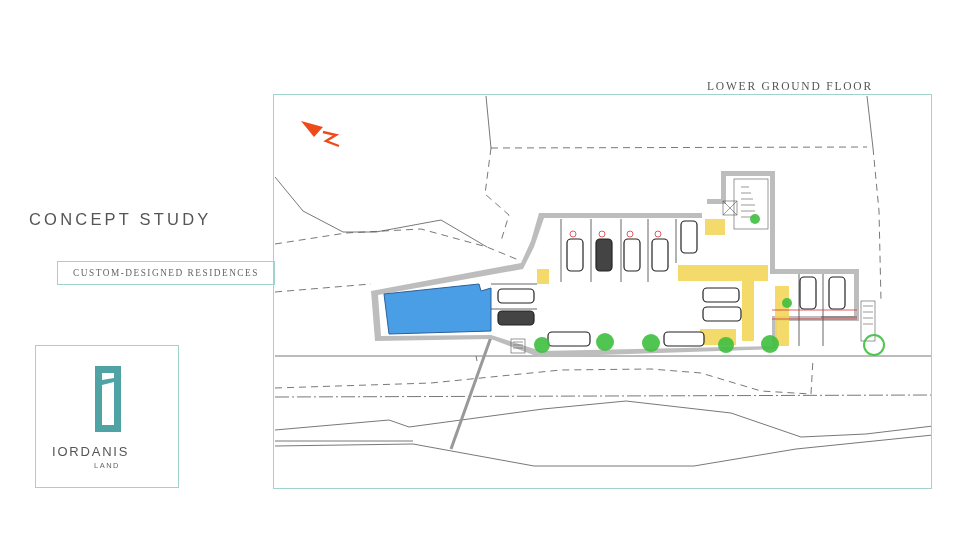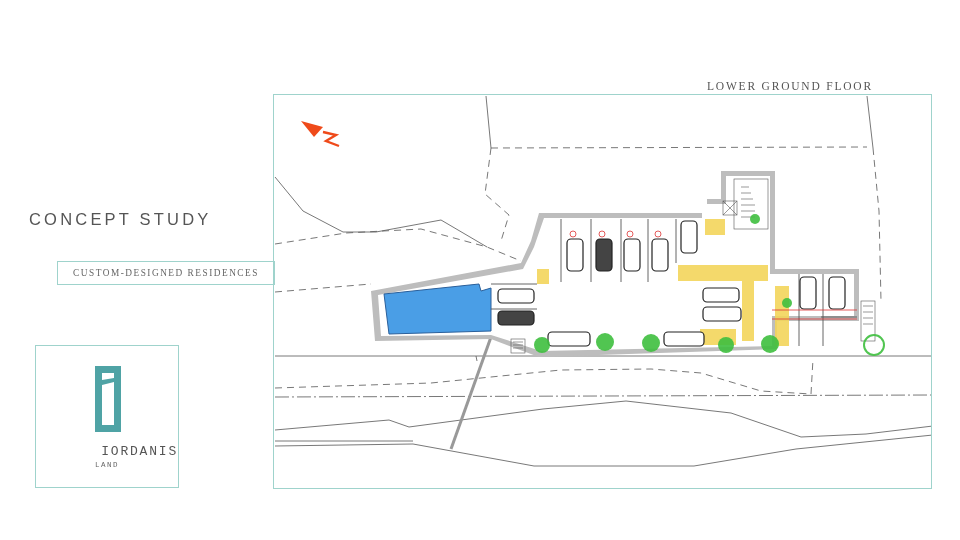--- a/index.html
+++ b/index.html
@@ -2,22 +2,22 @@
 <html><head>
 <meta charset="utf-8">
 <style>
   html, body { margin:0; padding:0; background:#ffffff; }
   body { width:960px; height:540px; position:relative; overflow:hidden; font-family:"DejaVu Serif", serif; color:#555; }
   .concept-title { position:absolute; left:29px; top:210px; font-size:16.5px; letter-spacing:3.2px; color:#555; font-family:Liberation Sans, sans-serif; }
   .subtitle-box { position:absolute; left:29px; top:261px; width:218px; height:24px; border:1.3px solid #9fd3cc; box-sizing:border-box; display:flex; align-items:center; justify-content:center;margin-left:28px; }
   .subtitle-box span { font-size:9.3px; letter-spacing:1.5px; color:#666; font-family:"Liberation Serif", serif; }
   .logo-box { position:absolute; left:35px; top:345px; width:144px; height:143px; border:1.3px solid #9fd3cc; box-sizing:border-box; }
   .logo-mark { position:absolute; left:59px; top:20px; }
-  .logo-name { position:absolute; left:16px; right:0; top:98px; text-align:right; font-size:13px; letter-spacing:1.8px; color:#555; font-family:Liberation Mono, monospace; }
-  .logo-sub { position:absolute; left:0; right:0; top:115px; text-align:center; font-size:7.5px; letter-spacing:1.5px; color:#666; font-family:Liberation Mono, monospace; }
+  .logo-name { position:absolute; left:16px; right:0; top:98px; text-align:left; font-size:13px; letter-spacing:1.8px; color:#555; font-family:Liberation Sans, sans-serif; }
+  .logo-sub { position:absolute; left:0; right:0; top:115px; text-align:center; font-size:7.5px; letter-spacing:1.5px; color:#666; font-family:Liberation Sans, sans-serif; }
   .floor-title { position:absolute; left:707px; top:80px; font-size:11.5px; letter-spacing:1.8px; color:#555; font-family:"Liberation Serif", serif; }
   .plan-frame { position:absolute; left:273px; top:94px; width:659px; height:395px; border:1.3px solid #9fd3cc; box-sizing:border-box; overflow:hidden; }
   .plan-frame svg { position:absolute; left:0; top:0; }
 </style>
 </head>
 <body>
 
 <div class="concept-title">CONCEPT STUDY</div>
 
 <div class="subtitle-box">

